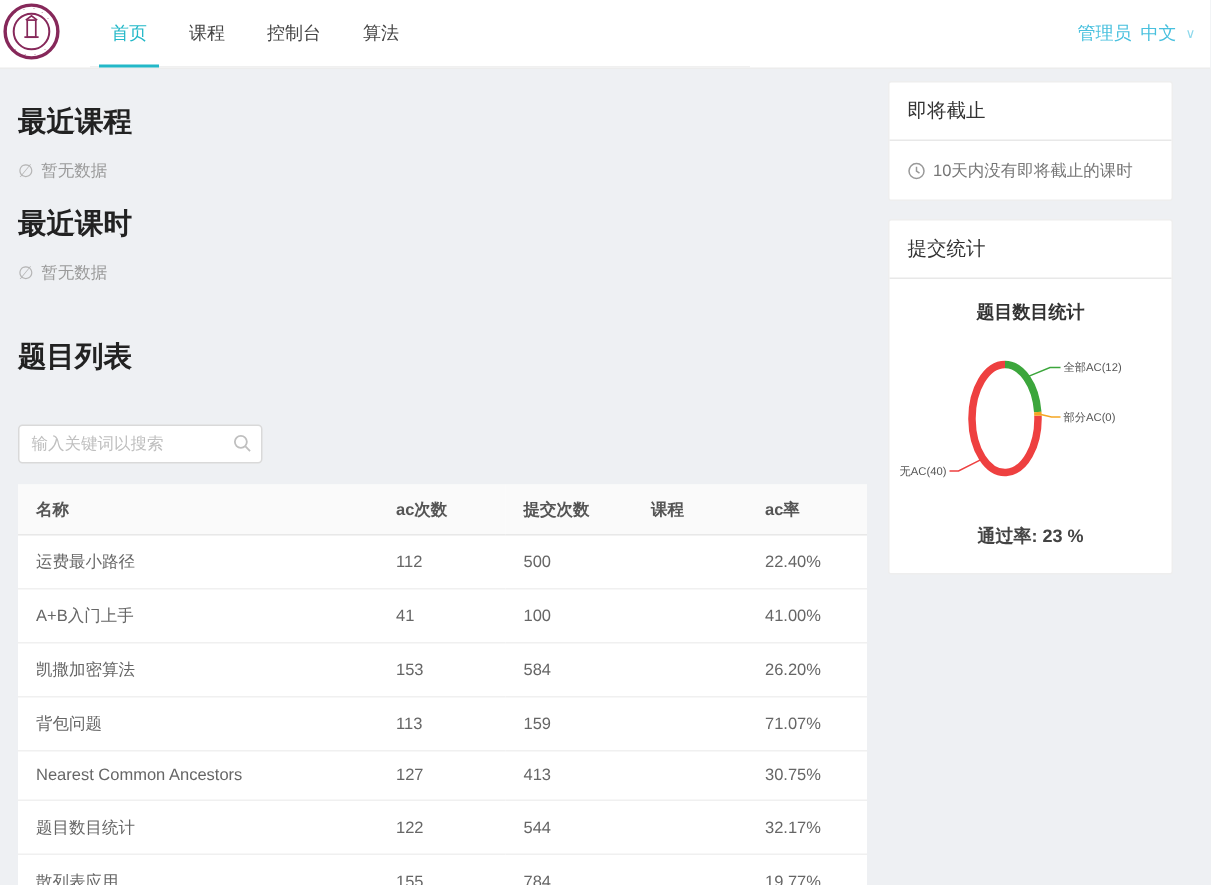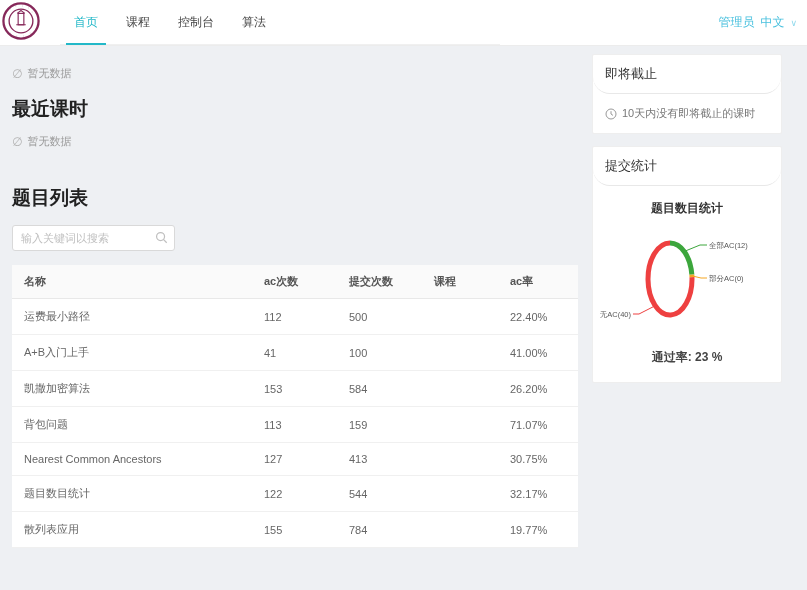--- a/index.html
+++ b/index.html
@@ -30,39 +30,39 @@
 
   
   .sec-title { font-size:19px; font-weight:bold; color:#222; }
   .t1 { margin-top:14px; }
   .t2 { margin-top:15px; }
   .t3 { margin-top:36px; }
   .empty-line { margin-top:12px; font-size:11px; color:#9a9a9a;
     display:flex; align-items:center; gap:5px; }
   .empty-glyph { font-size:12px; color:#b5b5b5; font-style:italic; }
 
-  .search-box { margin-top:14px; position:relative; width:163px;font-family:Liberation Serif, serif; }
+  .search-box { margin-top:32px; position:relative; width:163px;font-family:Liberation Serif, serif; }
   .search-box input { width:100%; height:26px; border:1px solid #d9d9d9;
     border-radius:3px; background:#fff; padding:0 24px 0 8px; font-size:11px;
     color:#555; outline:none; font-family:inherit; }
   .search-box input::placeholder { color:#bfbfbf; }
   .search-icon { position:absolute; right:7px; top:6px; width:13px; height:13px; }
 
   table { border-collapse:collapse; width:100%; margin-top:14px;
     background:#fff; table-layout:fixed; }
   thead th { background:#fafafa; text-align:left; font-size:11px; color:#555;
     font-weight:bold; padding:9px 12px; border-bottom:1px solid #e8e8e8; }
   tbody td { font-size:11px; color:#666; padding:10px 12px;
     border-bottom:1px solid #f0f0f0; white-space:nowrap; overflow:hidden; }
 
   
   .card { background:#fff; border:1px solid #eee; border-radius:2px; }
   .card + .card { margin-top:12px; }
   .card-head { font-size:13px; color:#333; padding:10px 12px;
-    border-bottom:1px solid #e8e8e8;border-radius:17px; }
+    border-bottom:1px solid #e8e8e8; }
   .card-body { padding:12px; }
   .deadline-empty { font-size:11px; color:#777; display:flex;
     align-items:center; gap:5px; }
 
   .chart-title { text-align:center; font-size:12px; font-weight:bold;
     color:#333; margin-top:8px; }
   .pass-rate { text-align:center; font-size:12px; font-weight:bold;
     color:#444; margin:6px 0 14px; }
   .chart-svg { display:block; margin:4px auto 0; }
   .chart-label { font-size:7.5px; fill:#555; }
@@ -100,20 +100,21 @@
     <span>管理员</span>
     <span>中文</span>
     <span class="chev">∨</span>
   </div>
 </div>
 
 <div class="wrapper">
 
   <div class="main-col">
 
+    <div class="sec-title t1">最近课程</div>
     <div class="empty-line">
       <span class="empty-glyph">∅</span>
       <span>暂无数据</span>
     </div>
 
     <div class="sec-title t2">最近课时</div>
     <div class="empty-line">
       <span class="empty-glyph">∅</span>
       <span>暂无数据</span>
     </div>

